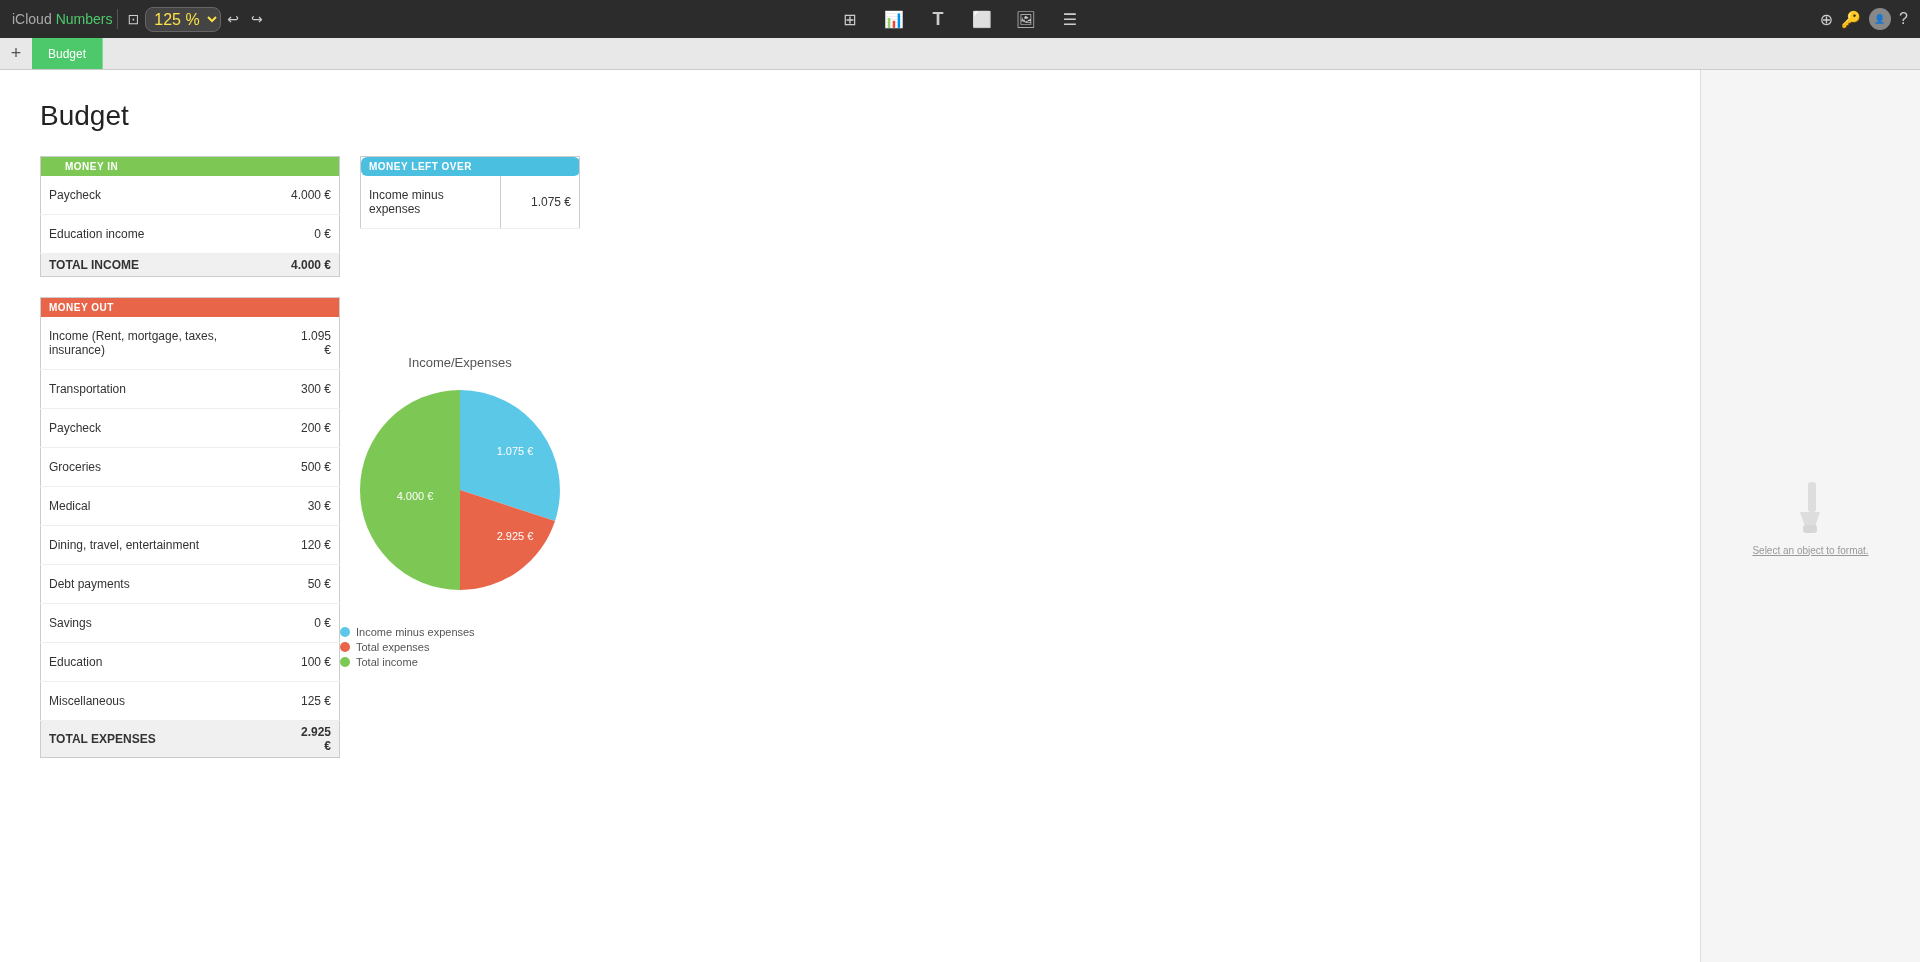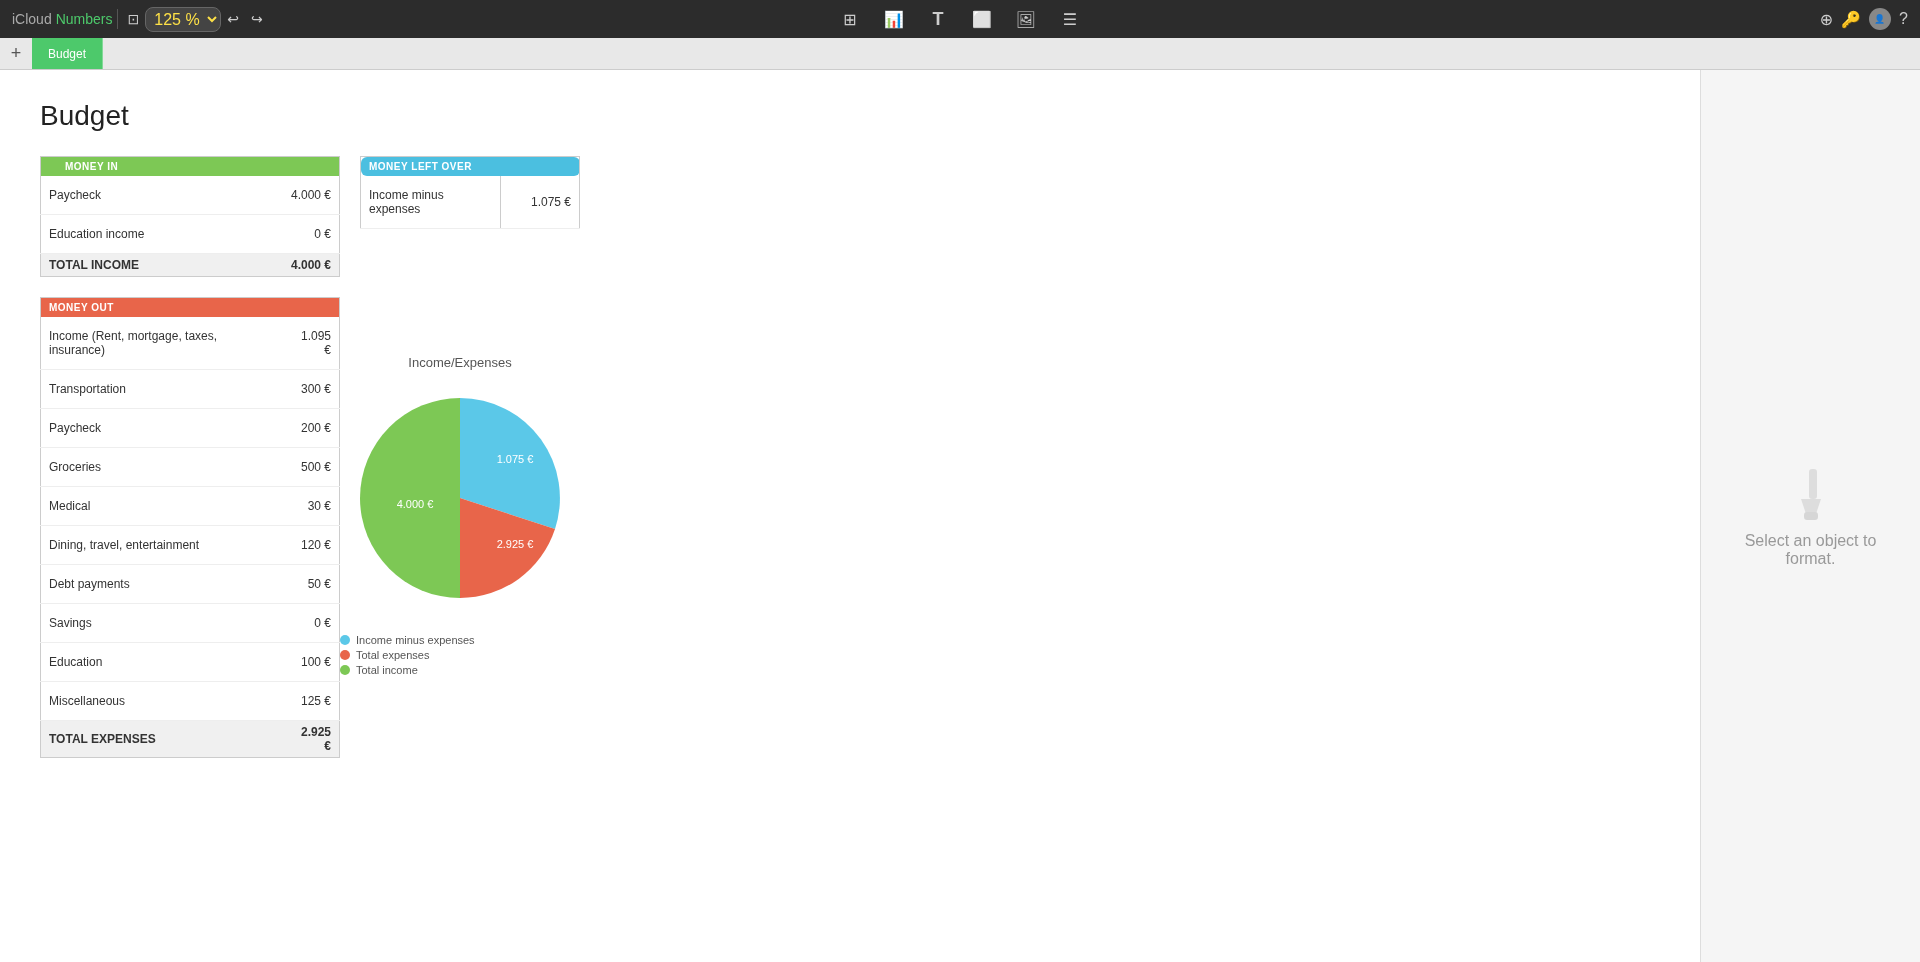--- a/index.html
+++ b/index.html
@@ -108,39 +108,39 @@
     .money-left-table .data-row td:last-child { text-align: right; }
 
     
     .charts-area {
       position: absolute;
       top: 285px;
       left: 340px;
     }
 
     .chart-title {
-      font-size: 13px; color: #555; text-align: center; margin-bottom: 8px;
+      font-size: 13px; color: #555; text-align: center; 
     }
 
     
     .pie-legend {
       margin-top: 12px; font-size: 11px; color: #555;
     }
     .legend-item { display: flex; align-items: center; gap: 6px; margin-bottom: 3px; }
     .legend-dot { width: 10px; height: 10px; border-radius: 50%; }
 
     
     .paint-icon-container {
       display: flex; flex-direction: column; align-items: center; gap: 8px;
     }
     .paint-icon {
       width: 60px; height: 60px; opacity: 0.4;
     }
     .paint-label {
-      font-size: 16px; color: #999; text-align: center;
+      font-size: 10px; color: #999; text-align: center; text-decoration: underline;
     }
 
     
     .top-tables {
       display: flex; gap: 20px; margin-bottom: 20px;
     }
 
     .section-wrapper {
       position: relative;
     }

